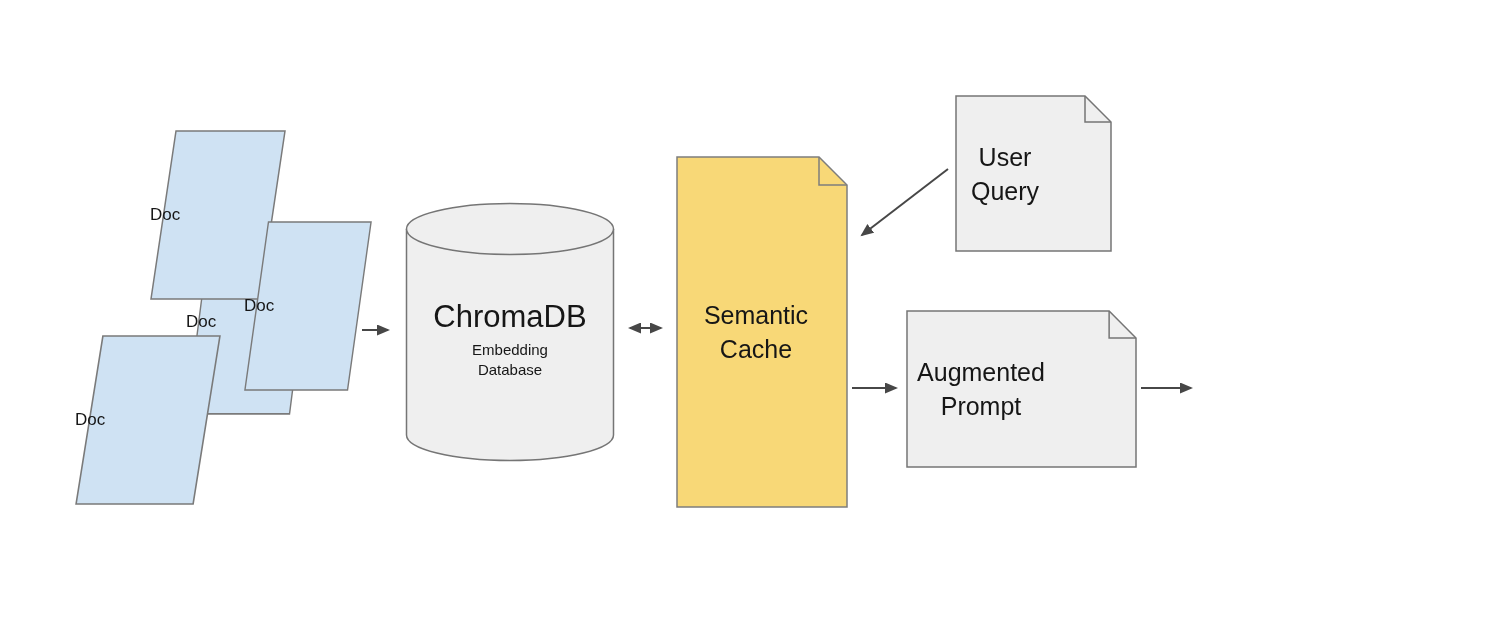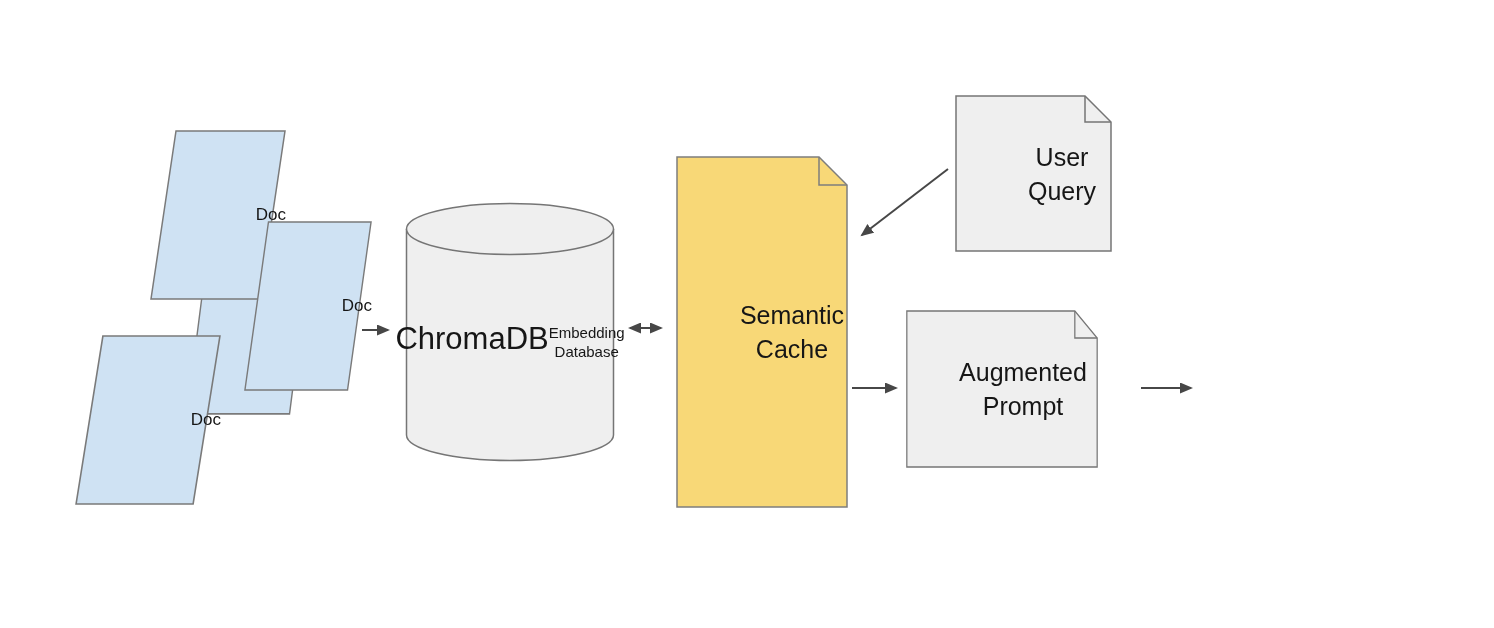--- a/index.html
+++ b/index.html
@@ -19,35 +19,35 @@
     width: 100%;
     height: 100%;
     display: block;
     overflow: visible;
   }
   .label {
     position: absolute;
     inset: 0;
     display: flex;
     align-items: center;
-    justify-content: flex-end;
+    justify-content: flex-start;
     text-align: center;
     pointer-events: none;
   }
   .label .inner { display: block; }
   .doc-label  { font-size: 17px; }
   .fold-label { font-size: 25px; line-height: 1.36; }
   .uq-label .inner  { width: 100px; }
   .sc-label .inner  { width: 112px; margin-left: 24px; }
   .ap-label .inner  { width: 150px; }
   .cyl-text {
     position: absolute;
     inset: 0;
     display: flex;
-    flex-direction: row;
+    flex-direction: column;
     align-items: center;
     justify-content: center;
     text-align: center;
     padding-top: 14px;
     pointer-events: none;
   }
   .cyl-title { font-size: 31px; line-height: 1.15; }
   .cyl-sub   { font-size: 15px; line-height: 1.3; margin-top: 6px; width: 104px; }
   .llm-label { font-size: 29px; line-height: 1.4; }
   .llm-label .inner { width: 140px; }
@@ -118,21 +118,21 @@
   <div class="node" style="left:955px; top:95px; width:157px; height:157px;">
     <svg class="shape" viewBox="0 0 157 157" preserveAspectRatio="none">
       <path d="M1,1 L130,1 L156,27 L156,156 L1,156 Z" stroke-width="1.5" fill="#efefef" stroke="#757575"></path>
       <path d="M130,1 L130,27 L156,27" fill="none" stroke-width="1.5" stroke="#757575"></path>
     </svg>
     <div class="label fold-label uq-label">
       <span class="inner">User Query</span>
     </div>
   </div>
 
-  <div class="node" style="left:906px; top:310px; width:192px; height:158px;">
+  <div class="node" style="left:906px; top:310px; width:231px; height:158px;">
     <svg class="shape" viewBox="0 0 232 158" preserveAspectRatio="none">
       <path d="M1,1 L204,1 L231,28 L231,157 L1,157 Z" stroke-width="1.5" fill="#efefef" stroke="#757575"></path>
       <path d="M204,1 L204,28 L231,28" fill="none" stroke-width="1.5" stroke="#757575"></path>
     </svg>
     <div class="label fold-label ap-label">
       <span class="inner">Augmented Prompt</span>
     </div>
   </div>
 
 

